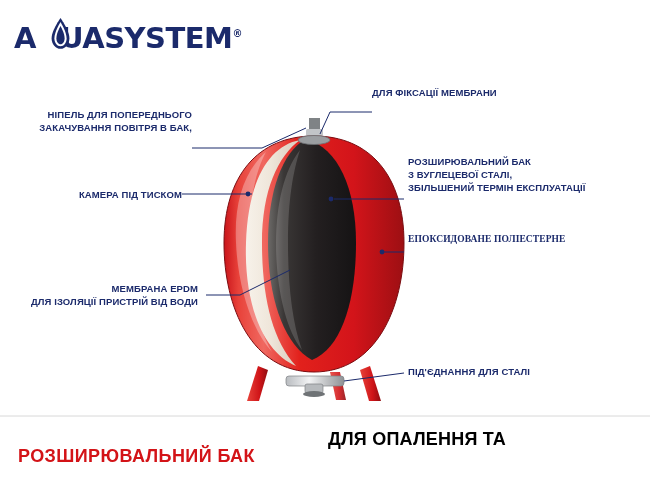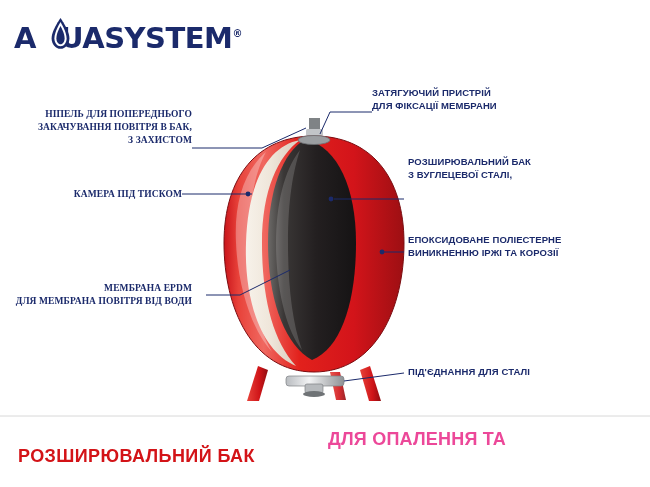--- a/index.html
+++ b/index.html
@@ -53,38 +53,38 @@
   
   .label {
     position: absolute;
     color: #1b2a6b;
     font-size: 9.5px;
     font-weight: bold;
     line-height: 13px;
     letter-spacing: 0.1px;
   }
   .label.right { text-align: left; }
-  .label.left  { text-align: right; font-family: Liberation Serif, serif; }
+  .label.left  { text-align: right; }
 
   
   .banner-left {
     position: absolute;
     left: 18px;
     top: 446px;
     color: #d31317;
     font-size: 18px;
     font-weight: bold;
     letter-spacing: 0.4px;
     white-space: nowrap;
   }
   .banner-right {
     position: absolute;
     left: 328px;
     top: 428px;
-    color: #ec4899;
+    color: #000000;
     font-size: 18px;
     font-weight: bold;
     line-height: 23px;
     letter-spacing: 0.2px;
     white-space: nowrap;
   }
 
   
   svg.overlay {
     position: absolute;
@@ -201,45 +201,43 @@
       <circle cx="331" cy="199" r="2.4"></circle>
       <circle cx="382" cy="252" r="2.4"></circle>
     </g>
 
     <line x1="0" y1="416" x2="650" y2="416" stroke="#d8d8d8" stroke-width="1"></line>
   </svg>
 
   <div class="label left" style="left:16px; top:108px; width:176px;">
     <div>НІПЕЛЬ ДЛЯ ПОПЕРЕДНЬОГО</div>
     <div>ЗАКАЧУВАННЯ ПОВІТРЯ В БАК,</div>
-    <div>З ЗАХИСТОМ</div>
   </div>
 
   <div class="label left" style="left:20px; top:188px; width:162px;">
     <div>КАМЕРА ПІД ТИСКОМ</div>
   </div>
 
-  <div class="label left" style="left:4px; top:282px; width:188px;">
+  <div class="label left" style="left:10px; top:282px; width:188px;">
     <div>МЕМБРАНА EPDM</div>
-    <div>ДЛЯ МЕМБРАНА ПОВІТРЯ ВІД ВОДИ</div>
+    <div>ДЛЯ ІЗОЛЯЦІЇ ПРИСТРІЙ ВІД ВОДИ</div>
   </div>
 
   <div class="label right" style="left:372px; top:86px; width:200px;">
-    <div>ЗАТЯГУЮЧИЙ ПРИСТРІЙ</div>
     <div>ДЛЯ ФІКСАЦІЇ МЕМБРАНИ</div>
   </div>
 
   <div class="label right" style="left:408px; top:155px; width:236px;">
     <div>РОЗШИРЮВАЛЬНИЙ БАК</div>
     <div>З ВУГЛЕЦЕВОЇ СТАЛІ,</div>
-  </div>
-
-  <div class="label right" style="left:408px; top:233px; width:238px;">
+    <div>ЗБІЛЬШЕНИЙ ТЕРМІН ЕКСПЛУАТАЦІЇ</div>
+  </div>
+
+  <div class="label right" style="left:408px; top:233px; width:238px;font-family:Liberation Serif, serif;">
     <div>ЕПОКСИДОВАНЕ ПОЛІЕСТЕРНЕ</div>
-    <div>ВИНИКНЕННЮ ІРЖІ ТА КОРОЗІЇ</div>
   </div>
 
   <div class="label right" style="left:408px; top:365px; width:220px;">
     <div>ПІД'ЄДНАННЯ ДЛЯ СТАЛІ</div>
   </div>
 
   <div class="banner-left">РОЗШИРЮВАЛЬНИЙ БАК</div>
   <div class="banner-right">
     <div>ДЛЯ ОПАЛЕННЯ ТА</div>
   </div>

